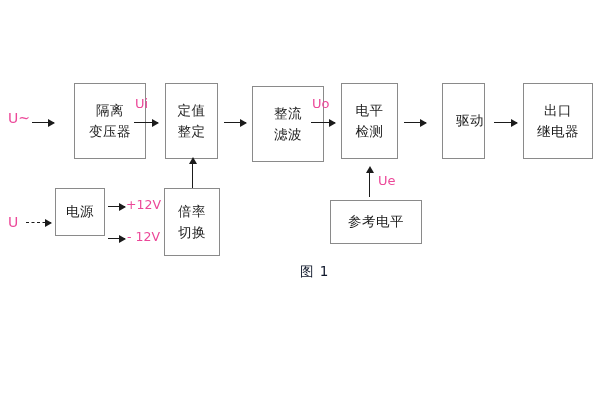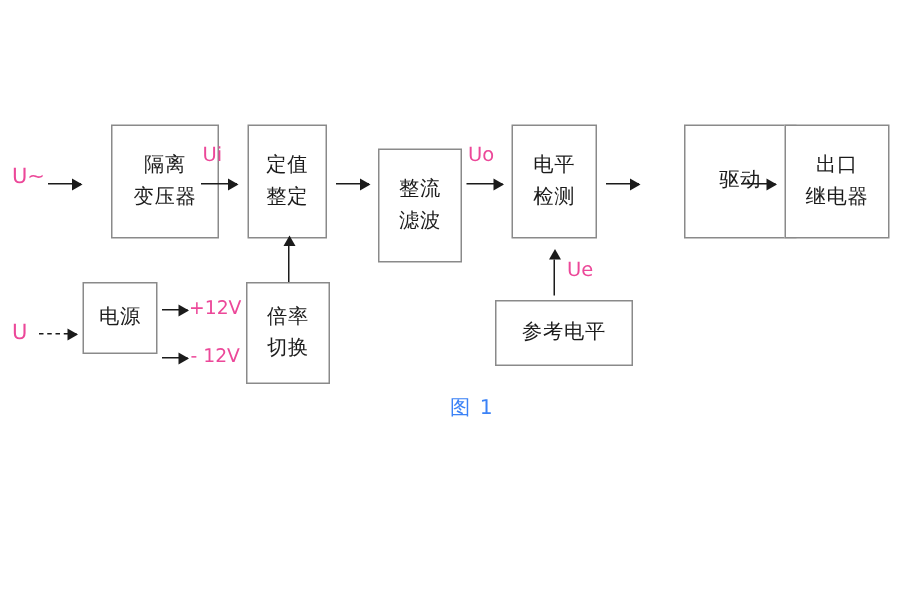--- a/index.html
+++ b/index.html
@@ -39,21 +39,21 @@
     color: #ec4899;
     font-size: 13px;
     white-space: nowrap;
     line-height: 1;
   }
   .lbl-small {
     font-size: 12.5px;
   }
   .caption {
     position: absolute;
-    color: #3b82f6;
+    color: #0f172a;
     font-size: 13.5px;
     letter-spacing: 1px;
     white-space: nowrap;
   }
   
   .harrow {
     position: absolute;
     height: 0;
     border-top: 1.4px solid #1b1b1b;
   }
@@ -106,36 +106,36 @@
   <span class="lbl" style="left:135px; top:97px;">Ui</span>
   <div class="harrow" style="left:134px; top:122px; width:24px;"></div>
 
   <div class="box" style="left:165px; top:83px; width:53px; height:76px;">
     <span class="line">定值</span>
     <span class="line">整定</span>
   </div>
 
   <div class="harrow" style="left:224px; top:122px; width:22px;"></div>
 
-  <div class="box" style="left:252px; top:99px; width:56px; height:76px;">
+  <div class="box" style="left:252px; top:86px; width:72px; height:76px;">
     <span class="line">整流</span>
     <span class="line">滤波</span>
   </div>
 
   <span class="lbl" style="left:312px; top:97px;">Uo</span>
   <div class="harrow" style="left:311px; top:122px; width:24px;"></div>
 
   <div class="box" style="left:341px; top:83px; width:57px; height:76px;align-items:center;">
     <span class="line">电平</span>
     <span class="line">检测</span>
   </div>
 
   <div class="harrow" style="left:404px; top:122px; width:22px;"></div>
 
-  <div class="box" style="left:456px; top:83px; width:75px; height:76px;">
+  <div class="box" style="left:442px; top:83px; width:43px; height:76px;align-items:flex-end;">
     <span class="line">驱动</span>
   </div>
 
   <div class="harrow" style="left:494px; top:122px; width:23px;"></div>
 
   <div class="box" style="left:523px; top:83px; width:70px; height:76px;">
     <span class="line">出口</span>
     <span class="line">继电器</span>
   </div>
 

